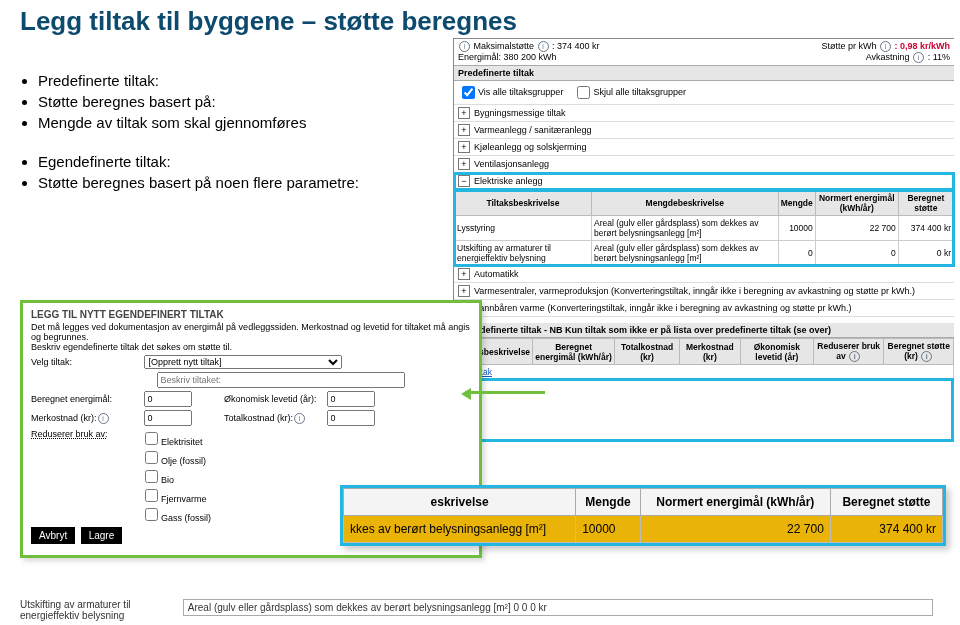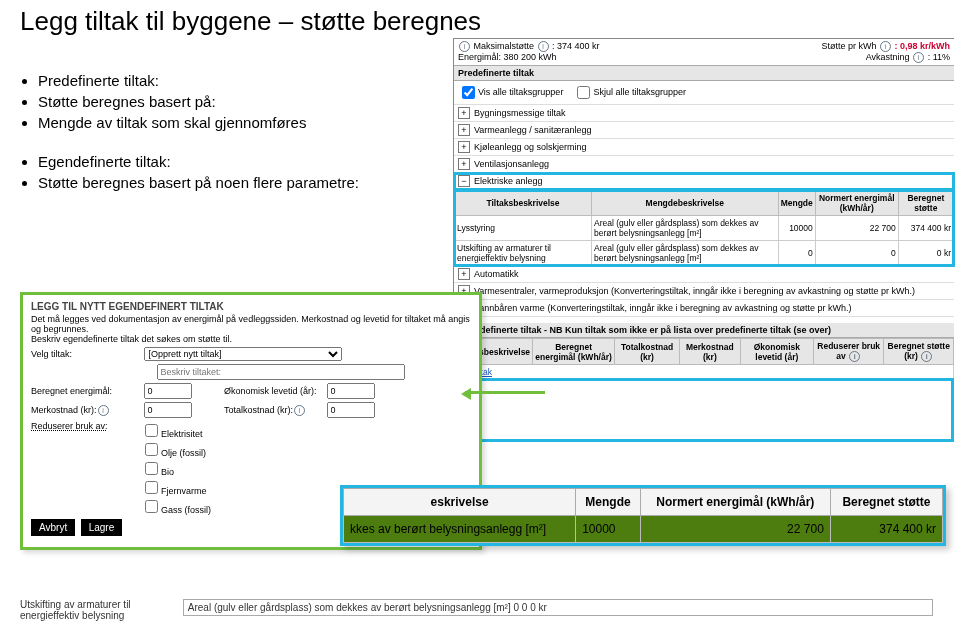--- a/index.html
+++ b/index.html
@@ -1,17 +1,17 @@
 <!DOCTYPE html>
 <html><head>
 <meta charset="utf-8">
 <style>
   html,body{margin:0;padding:0;font-family:Arial,Helvetica,sans-serif;font-size:11px;color:#000;background:#fff;width:960px}
   .page{position:relative;width:960px;height:625px;overflow:hidden}
-  .title{font-size:26px;font-weight:normal;color:#000000;padding:6px 20px 4px}
+  .title{font-size:26px;font-weight:bold;color:#0c4a6e;padding:6px 20px 4px}
   .left-col{position:absolute;left:20px;top:68px;width:400px;font-size:15px;color:#000}
   .left-col ul{margin:4px 0 4px 18px;padding:0}
   .left-col li{margin:3px 0}
   .bul1{list-style:disc}
   .bul2{list-style:disc;margin-left:18px}
   .bul3{list-style:disc;margin-left:36px}
 
   
   .right{position:absolute;right:6px;top:38px;width:500px;border-left:1px solid #888;border-top:1px solid #888;background:#fff;font-size:9px}
   .right .hdr{display:flex;justify-content:space-between;border-bottom:1px solid #aaa;padding:2px 4px}
@@ -31,38 +31,38 @@
   
   .hl-cyan{outline:3px solid #23b6e0;outline-offset:-2px}
 
   
   .egtbl{width:100%;border-collapse:collapse;font-size:8.5px}
   .egtbl th{background:#e6e6e6;border:1px solid #bbb;padding:2px;font-weight:bold}
   .egtbl td{border:1px solid #ccc;padding:2px}
   .newlink{color:#1a56c4;text-decoration:underline}
 
   
-  .modal{position:absolute;left:20px;top:292px;width:440px;border:3px solid #6fbf3d;background:#fff;font-size:9px;padding:6px 8px 8px;box-shadow:3px 3px 5px rgba(0,0,0,.15)}
+  .modal{position:absolute;left:20px;top:300px;width:440px;border:3px solid #6fbf3d;background:#fff;font-size:9px;padding:6px 8px 8px;box-shadow:3px 3px 5px rgba(0,0,0,.15)}
   .modal .mtitle{font-weight:bold;font-size:10px;color:#444;margin-bottom:2px}
   .modal .mrow{margin:3px 0}
   .modal select,.modal input[type=text]{font-size:9px}
   .modal select{width:198px}
   .modal input.short{width:40px}
   .modal .lbl{display:inline-block;width:110px}
   .modal .lbl2{display:inline-block;width:100px;margin-left:30px}
   .modal .chks{display:inline-block;vertical-align:top}
   .modal .btn{background:#000000;color:#fff;border:none;padding:3px 8px;font-size:10px;margin-right:3px}
 
   
   .bottomrow{position:absolute;left:20px;bottom:4px;width:920px;font-size:10px;color:#333}
   .bottomrow .firstcol{display:inline-block;width:160px;vertical-align:top}
   .bottomrow .rest{display:inline-block;width:740px;border:1px solid #aaa;padding:2px 4px}
 
   
-  .zoom{position:absolute;left:340px;top:485px;width:600px;background:#4d7c0f;border:3px solid #23b6e0;box-shadow:4px 4px 6px rgba(0,0,0,.2)}
+  .zoom{position:absolute;left:340px;top:485px;width:600px;background:#eab308;border:3px solid #23b6e0;box-shadow:4px 4px 6px rgba(0,0,0,.2)}
   .zoom table{width:100%;border-collapse:collapse;font-size:12px}
   .zoom th{background:#f4f4f4;border:1px solid #aaa;padding:6px;font-weight:bold}
   .zoom td{border:1px solid #bbb;padding:6px}
 
   
   .arrow{position:absolute;left:465px;top:391px;width:80px;height:0;border-top:3px solid #6fbf3d}
   .arrow::before{content:"";position:absolute;left:-10px;top:-6px;border:6px solid transparent;border-right:10px solid #6fbf3d}
 
   
   .cyanbox2{position:absolute;right:6px;top:378px;width:500px;height:58px;border:3px solid #23b6e0;pointer-events:none}

